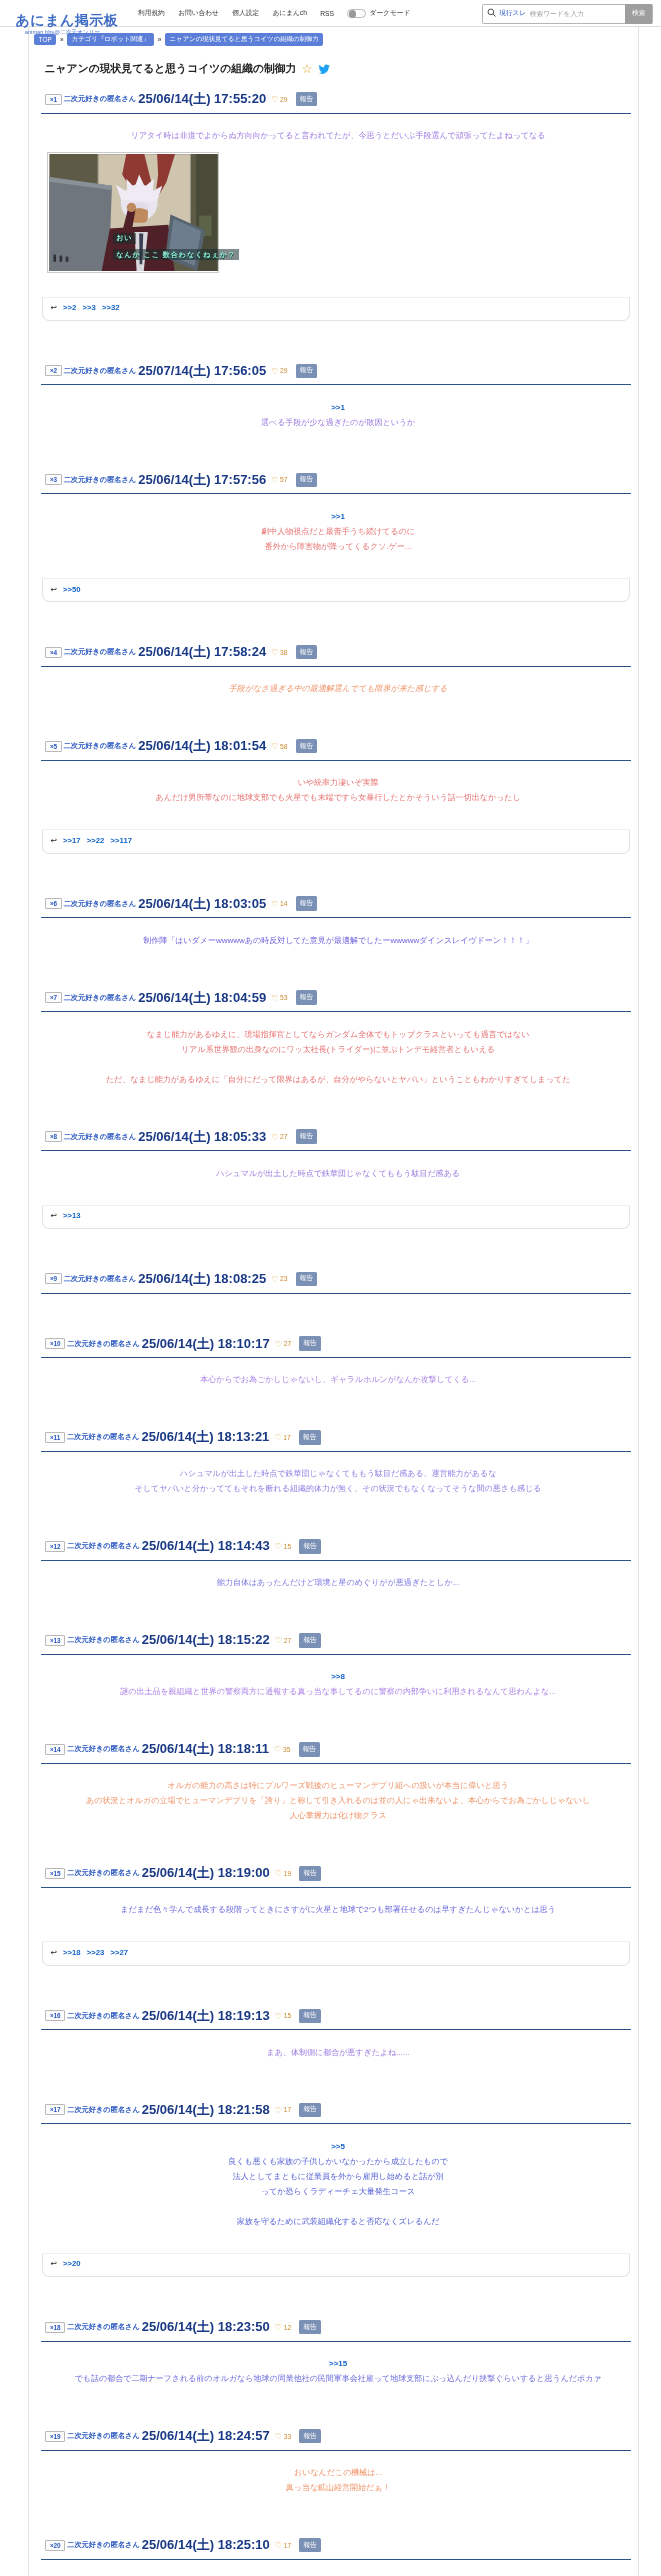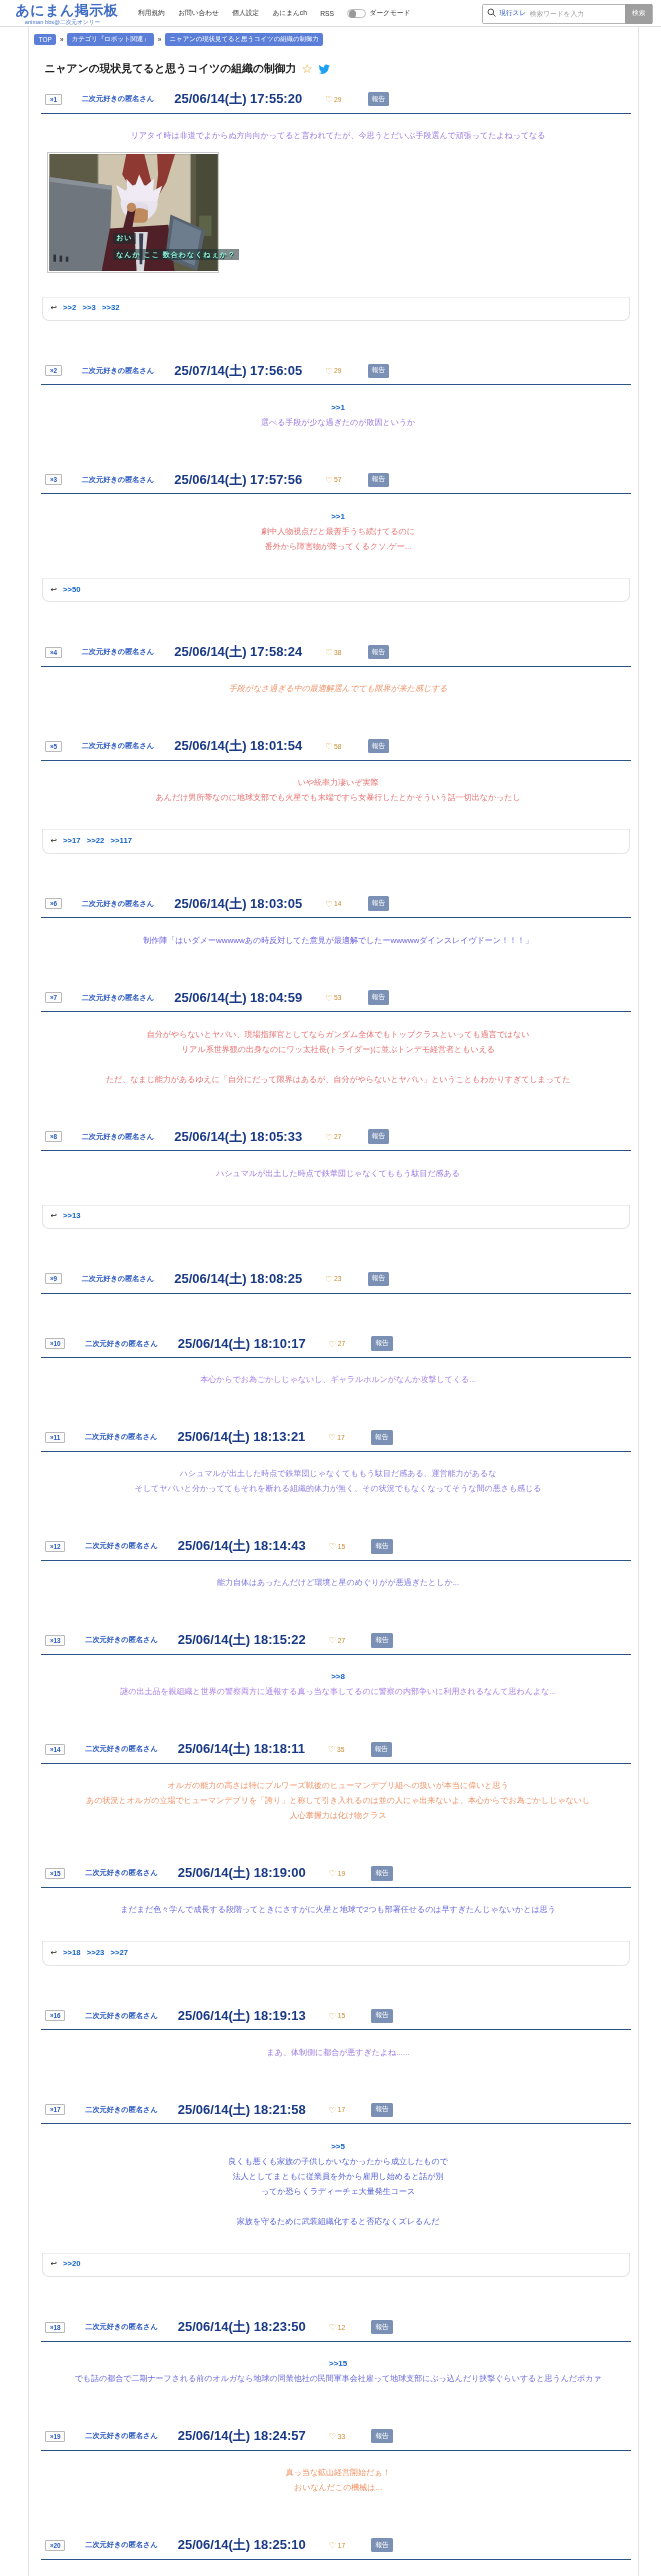--- a/index.html
+++ b/index.html
@@ -4,21 +4,21 @@
 <style>
   * { margin:0; padding:0; box-sizing:border-box; }
   html,body { background:#fff; }
   body {
     width:662px; height:3091px; overflow:hidden;
     font-family:"Liberation Sans","DejaVu Sans",sans-serif;
     color:#333;
   }
   
   .site-header { position:relative; height:27px; border-bottom:0.5px solid #ddd; background:#fff; }
-  .logo-wrap { position:absolute; left:15.5px; top:3px; }
+  .logo-wrap { position:absolute; left:15.5px; top:13px; }
   .logo-title { font-size:14px; font-weight:bold; color:#3f6cc4; letter-spacing:0.5px; line-height:15.5px; }
   .logo-sub { font-size:5.7px; color:#4a74c8; margin-left:9.3px; line-height:6.7px; }
   .top-nav { position:absolute; left:138px; top:0; height:27px; display:flex; align-items:center; gap:13.4px; font-size:6.7px; color:#333; }
   .top-nav a { color:#333; text-decoration:none; cursor:pointer; }
   .dm-wrap { display:flex; align-items:center; gap:3.6px; }
   .dm-toggle { width:18.5px; height:9.3px; border:0.5px solid #bbb; border-radius:5.2px; background:#fdfdfd; position:relative; cursor:pointer; }
   .dm-knob { position:absolute; left:0.5px; top:0.5px; width:7.2px; height:7.2px; border-radius:50%; background:#9a9a9a; }
   .search-wrap { position:absolute; right:9.3px; top:3.6px; width:171px; height:20.6px; border:0.5px solid #b5b5b5; border-radius:1.5px; background:#fff; display:flex; align-items:center; }
   .search-icon { margin:0 3.1px 0 4.1px; flex:0 0 auto; }
   .search-scope { color:#2a58c0; font-size:6.7px; margin-right:3.6px; white-space:nowrap; cursor:pointer; }
@@ -30,21 +30,21 @@
   .breadcrumb { padding:6.2px 5.2px 2.1px 5.2px; display:flex; align-items:center; flex-wrap:wrap; gap:3.6px; font-size:6.4px; }
   .crumb { background:#5b7fd8; color:#fff; padding:2.1px 4.6px; border-radius:2.1px; cursor:pointer; white-space:nowrap; }
   .crumb-sep { color:#555; font-weight:bold; }
   .thread-title-row { padding:13.4px 5.2px 5.2px 15.5px; display:flex; align-items:center; gap:5.2px; }
   .thread-title { font-size:10.8px; font-weight:bold; color:#222; }
   .fav-star { font-size:12.4px; color:#e0a832; line-height:1; cursor:pointer; }
   .tw-icon { width:12.4px; height:12.4px; cursor:pointer; }
   
   .posts { padding:9.3px 3.1px 0 8.2px; }
   .post { margin:0 4.1px 41px 4.1px; }
-  .post-head { display:flex; align-items:center; gap:20px; padding-left:4.1px; }
+  .post-head { display:flex; align-items:center; gap:2px; padding-left:4.1px; }
   .anchor-num { border:0.5px solid #b9b9b9; background:#fcfcfc; color:#2a58c0; font-size:6.4px; font-weight:bold; padding:1px 3.6px; border-radius:1px; cursor:pointer; }
   .p-name { color:#2a58c0; font-weight:bold; font-size:7.2px; }
   .p-date { color:#1a3a85; font-weight:bold; font-size:13px; }
   .like { display:flex; align-items:center; gap:1.5px; margin-left:3.1px; cursor:pointer; }
   .heart { color:#dca43c; font-size:8.2px; }
   .like-n { color:#cc8a2e; font-size:6.7px; }
   .report-btn { background:#7a90b4; color:#fff; font-size:6.7px; padding:2.6px 4.1px; border-radius:1.5px; border:none; margin-left:6.2px; cursor:pointer; font-family:inherit; }
   .post-hr { border:none; border-top:1px solid #2b5289; margin:4.6px 0 0 0; }
   .post-body { padding:14.4px 2.1px 0 6.2px; font-size:8px; line-height:15px; }
   .body-line { min-height:15px;text-align:center; }
@@ -284,21 +284,21 @@
       <span class="p-name">二次元好きの匿名さん</span>
       <span class="p-date">25/06/14(土) 18:04:59</span>
       <span class="like">
         <span class="heart">♡</span>
         <span class="like-n">53</span>
       </span>
       <button class="report-btn">報告</button>
     </div>
     <hr class="post-hr">
     <div class="post-body" style="color: rgb(231, 112, 112);">
-          <div class="body-line">自分がやらないとヤバい、現場指揮官としてならガンダム全体でもトップクラスといっても過言ではない</div>
+          <div class="body-line">なまじ能力があるゆえに、現場指揮官としてならガンダム全体でもトップクラスといっても過言ではない</div>
           <div class="body-line">リアル系世界観の出身なのにワッ太社長(トライダー)に並ぶトンデモ経営者ともいえる</div>
           <div class="blank-line"></div>
           <div class="body-line">ただ、なまじ能力があるゆえに「自分にだって限界はあるが、自分がやらないとヤバい」ということもわかりすぎてしまってた</div>
         </div>
 
   </div>
 
   <div class="post">
     <div class="post-head">
       <span class="anchor-num">»8</span>
@@ -530,22 +530,22 @@
       <span class="p-name">二次元好きの匿名さん</span>
       <span class="p-date">25/06/14(土) 18:24:57</span>
       <span class="like">
         <span class="heart">♡</span>
         <span class="like-n">33</span>
       </span>
       <button class="report-btn">報告</button>
     </div>
     <hr class="post-hr">
     <div class="post-body" style="color: rgb(239, 147, 104);">
+          <div class="body-line">おいなんだこの機械は...</div>
           <div class="body-line">真っ当な鉱山経営開始だぁ！</div>
-          <div class="body-line">おいなんだこの機械は...</div>
         </div>
 
   </div>
 
   <div class="post">
     <div class="post-head">
       <span class="anchor-num">»20</span>
       <span class="p-name">二次元好きの匿名さん</span>
       <span class="p-date">25/06/14(土) 18:25:10</span>
       <span class="like">

